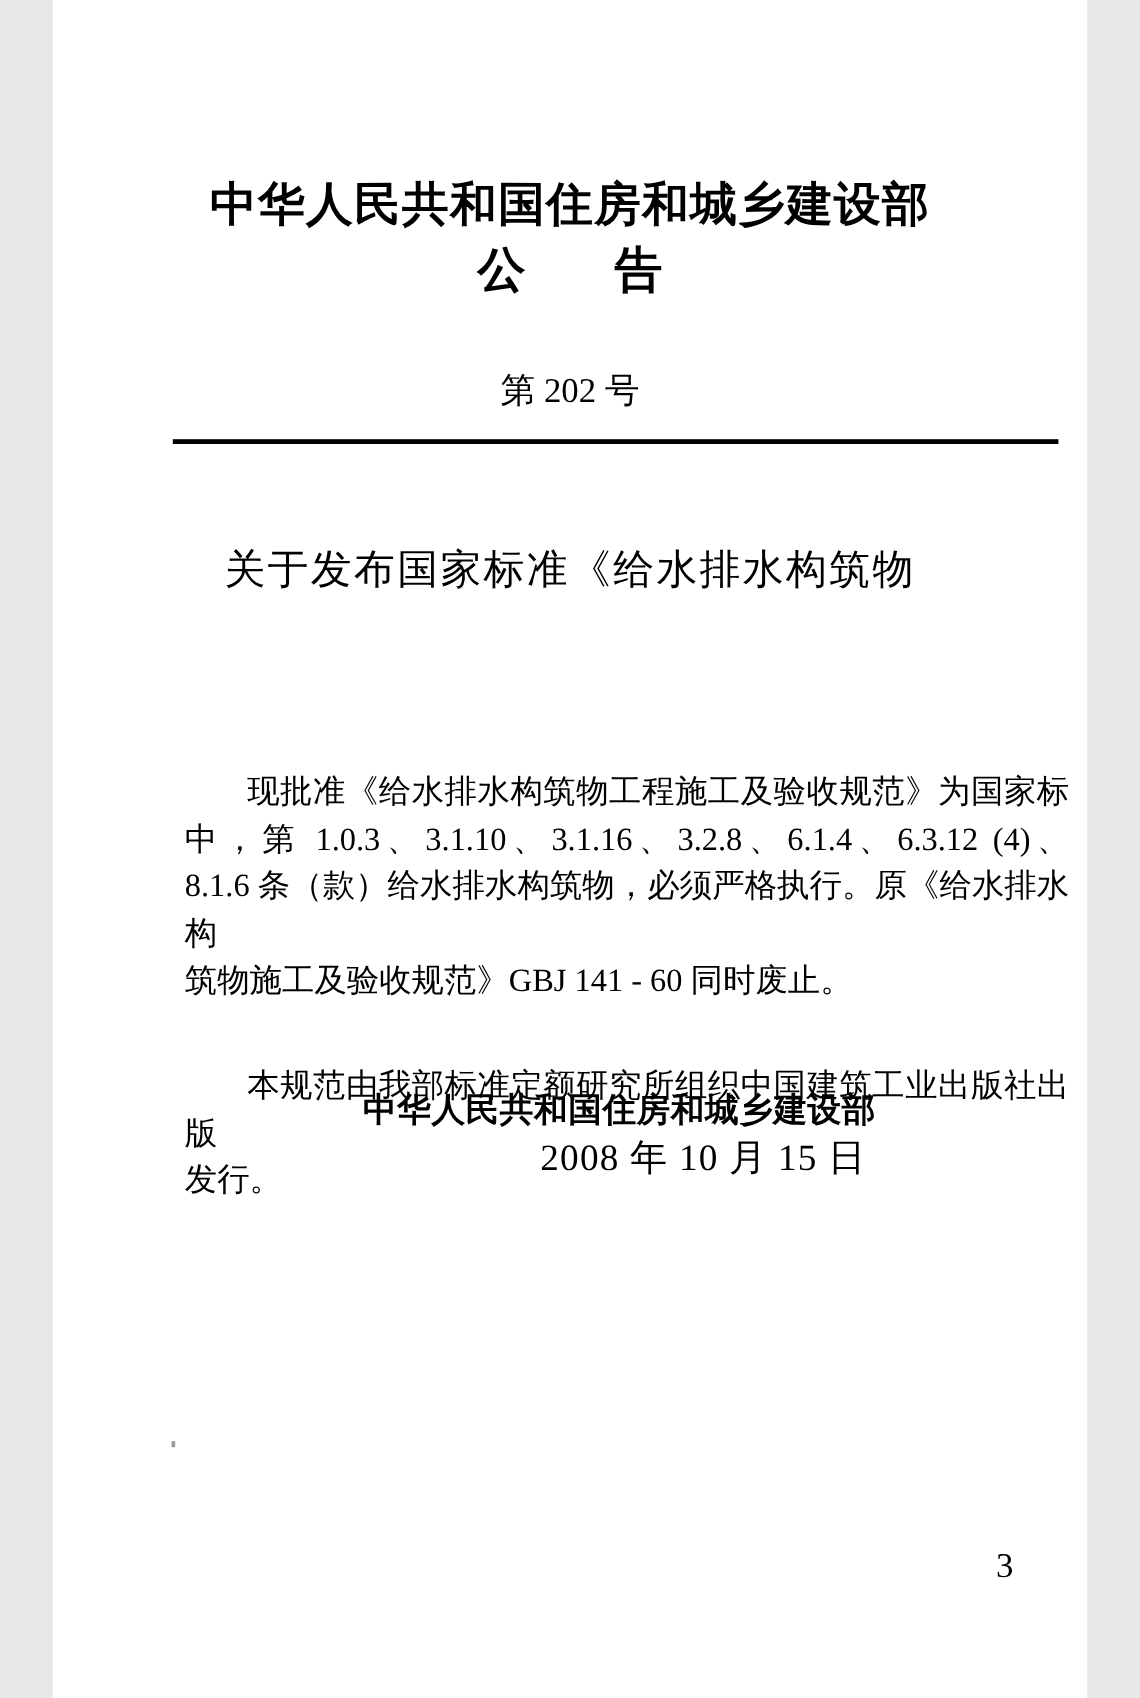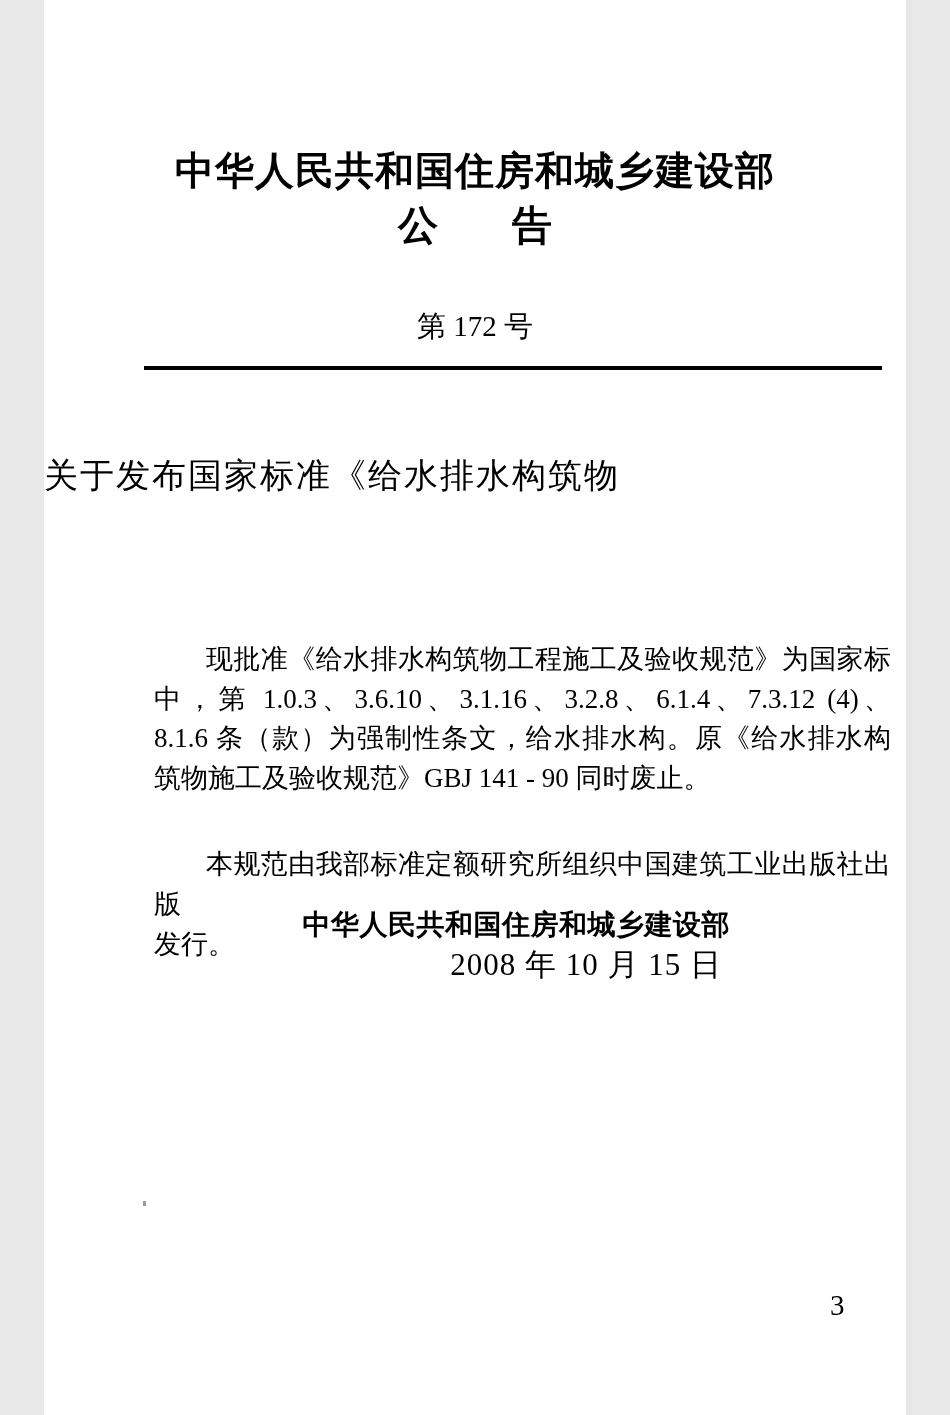--- a/index.html
+++ b/index.html
@@ -60,20 +60,21 @@
     left: 100px;
     width: 738px;
     height: 4px;
     background: #000000;
   }
   .notice-title {
     position: absolute;
     top: 452px;
     left: 0;
     right: 0;
+    text-align: center;
     font-size: 34px;
     letter-spacing: 2px;
     line-height: 47px;
   }
   .body-block {
     position: absolute;
     top: 593px;
     left: 110px;
     width: 737px;
     font-size: 27px;
@@ -128,33 +129,33 @@
 
 <div class="page">
 
   <div class="ministry-title hei">中华人民共和国住房和城乡建设部</div>
 
   <div class="announcement-title hei">
     <span>公</span>
     <span>告</span>
   </div>
 
-  <div class="doc-number song">第 172 号</div>
+  <div class="doc-number song">第 202 号</div>
 
   <div class="divider-rule"></div>
 
   <div class="notice-title song">
     <div>关于发布国家标准《给水排水构筑物</div>
   </div>
 
   <div class="body-block song">
     <div class="body-line fill indent">现批准《给水排水构筑物工程施工及验收规范》为国家标</div>
-    <div class="body-line fill">中，第 1.0.3、3.6.10、3.1.16、3.2.8、6.1.4、7.3.12 (4)、</div>
-    <div class="body-line fill">8.1.6 条（款）为强制性条文，给水排水构。原《给水排水构</div>
-    <div class="body-line">筑物施工及验收规范》GBJ 141 - 90 同时废止。</div>
+    <div class="body-line fill">中，第 1.0.3、3.1.10、3.1.16、3.2.8、6.1.4、6.3.12 (4)、</div>
+    <div class="body-line fill">8.1.6 条（款）给水排水构筑物，必须严格执行。原《给水排水构</div>
+    <div class="body-line">筑物施工及验收规范》GBJ 141 - 60 同时废止。</div>
     <div class="body-line fill indent">本规范由我部标准定额研究所组织中国建筑工业出版社出版</div>
     <div class="body-line">发行。</div>
   </div>
 
   <div class="signature-block">
     <div class="signature-issuer hei">中华人民共和国住房和城乡建设部</div>
     <div class="signature-date song">2008 年 10 月 15 日</div>
   </div>
 
   <div class="page-number song">3</div>

